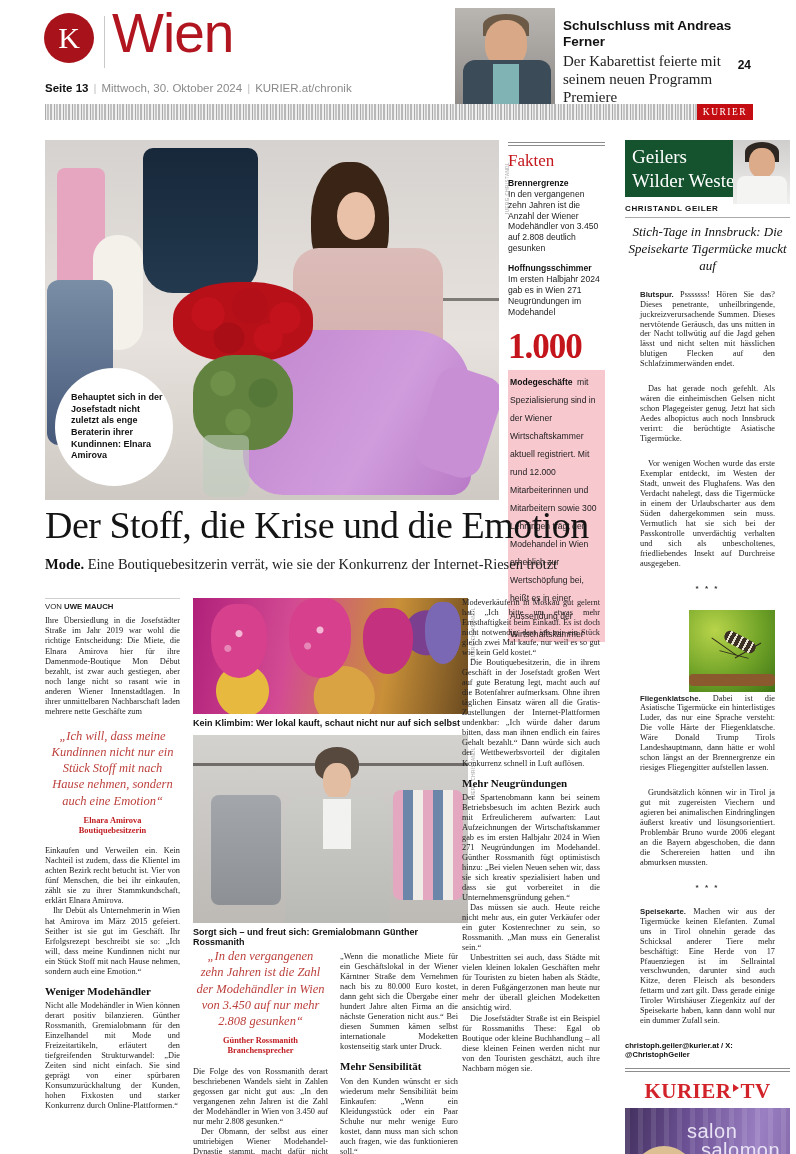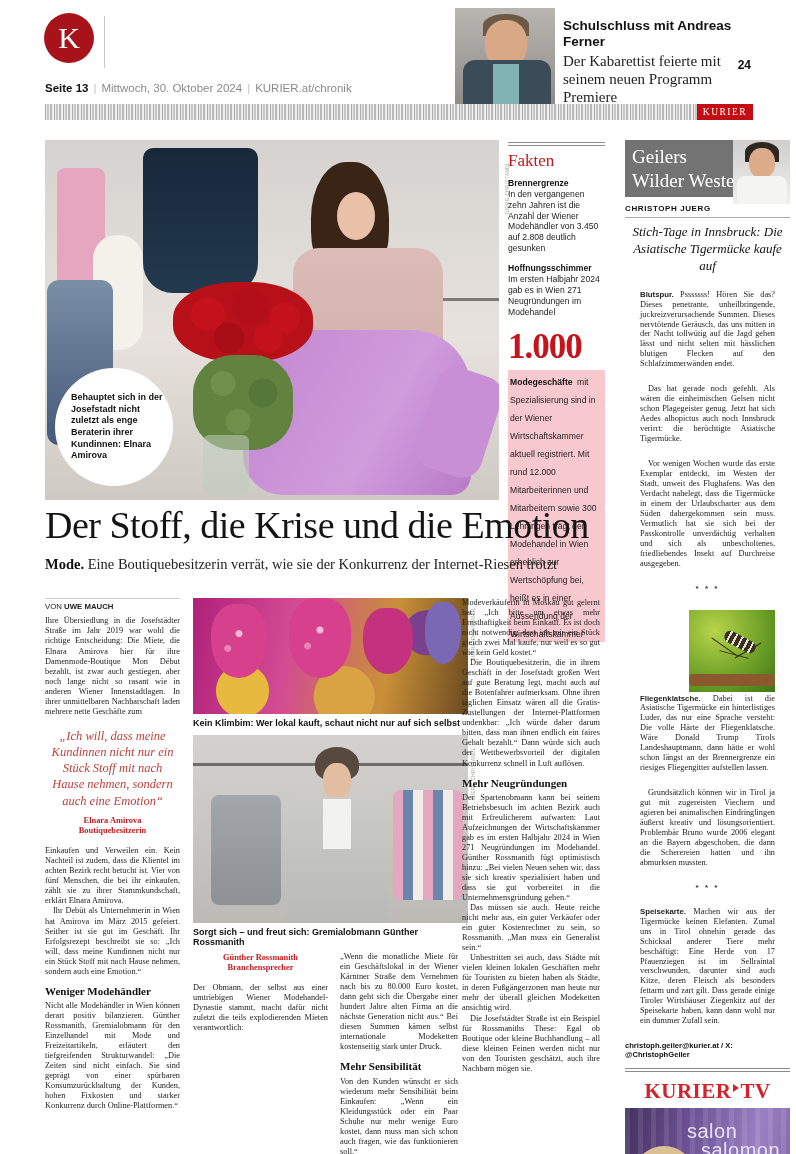--- a/index.html
+++ b/index.html
@@ -57,21 +57,21 @@
   
   #fakten{left:508px;top:142px;width:97px;border-top:4px double #8d8d8d;padding-top:5px;}
   #fakten h3{margin:0 0 7px 0;font-family:"Liberation Serif",serif;font-weight:normal;font-size:17px;color:#c3151b;}
   .fk-title{font-weight:bold;font-size:8.6px;line-height:1.25;color:#111;}
   .fk-text{font-size:8.6px;line-height:1.27;color:#222;margin-bottom:9px;}
   #fk-number{font-family:"Liberation Serif",serif;font-weight:bold;font-size:35px;color:#c3151b;letter-spacing:-1px;margin:2px 0 3px 0;}
   #fk-highlight{background:#f8c8cf;padding:1px 2px;}
 
   
   #right-col{left:625px;top:140px;width:165px;}
-  #geiler-box{position:relative;background:#737373;height:57px;}
+  #geiler-box{position:relative;background:#14532d;height:57px;}
   #geiler-box .gb-text{position:absolute;left:7px;top:5px;color:#fff;font-family:"Liberation Serif",serif;font-size:19px;line-height:1.25;}
   #geiler-photo{position:absolute;left:108px;top:0;width:57px;height:64px;background:linear-gradient(#cfcecc,#efefed);overflow:hidden;}
   .g-hair{position:absolute;left:12px;top:2px;width:34px;height:20px;border-radius:50% 50% 0 0;background:#2e2620;}
   .g-face{position:absolute;left:16px;top:8px;width:26px;height:30px;border-radius:45%;background:#dcab89;}
   .g-shirt{position:absolute;left:4px;top:36px;width:50px;height:28px;border-radius:8px 8px 0 0;background:#f4f4f2;}
   #geiler-author{font-weight:bold;font-size:8px;letter-spacing:.6px;color:#111;margin-top:7px;}
   #geiler-hr{border:none;border-top:1px solid #aaa;margin:4px 0 6px 0;}
   #geiler-headline{font-family:"Liberation Serif",serif;font-style:italic;font-size:13px;line-height:1.3;text-align:center;color:#111;margin:2px 0 8px 0;}
   .gbody{font-family:"Liberation Serif",serif;font-size:8.3px;line-height:1.2;text-align:justify;color:#222;margin:15px;}
   .gbody + .gbody{text-indent:8px;}
@@ -144,20 +144,21 @@
 </style>
 </head>
 <body>
 
 <div id="page">
 
   <div class="abs" id="logo-circle">
       <span>K</span>
     </div>
   <div class="abs" id="logo-divider"></div>
+  <div class="abs" id="section-title">Wien</div>
   <div class="abs" id="meta-line">
     <span class="page">Seite 13</span><span class="sep">|</span><span>Mittwoch, 30. Oktober 2024</span><span class="sep">|</span><span>KURIER.at/chronik</span>
   </div>
 
   <div class="abs" id="teaser-photo">
     <div class="t-hair"></div>
     <div class="t-head"></div>
     <div class="t-jacket"></div>
     <div class="t-shirt"></div>
   </div>
@@ -211,23 +212,23 @@
       <div class="gb-text">
         <div>Geilers</div>
         <div>Wilder Westen</div>
       </div>
       <div id="geiler-photo">
         <div class="g-hair"></div>
         <div class="g-face"></div>
         <div class="g-shirt"></div>
       </div>
     </div>
-    <div id="geiler-author">CHRISTOPH JUERG</div>
+    <div id="geiler-author">CHRISTANDL GEILER</div>
     <hr id="geiler-hr">
-    <div id="geiler-headline">Stich-Tage in Innsbruck: Die Asiatische Tigermücke kaufe auf</div>
+    <div id="geiler-headline">Stich-Tage in Innsbruck: Die Speisekarte Tigermücke muckt auf</div>
 
     <p class="gbody"><span class="glead">Blutspur.</span> <span>Psssssss! Hören Sie das? Dieses penetrante, unheilbringende, juckreizverursachende Summen. Dieses nervtötende Geräusch, das uns mitten in der Nacht tollwütig auf die Jagd gehen lässt und nicht selten mit hässlichen blutigen Flecken auf den Schlafzimmerwänden endet.</span></p>
     <p class="gbody">Das hat gerade noch gefehlt. Als wären die einheimischen Gelsen nicht schon Plagegeister genug. Jetzt hat sich Aedes albopictus auch noch Innsbruck verirrt: die berüchtigte Asiatische Tigermücke.</p>
     <p class="gbody">Vor wenigen Wochen wurde das erste Exemplar entdeckt, im Westen der Stadt, unweit des Flughafens. Was den Verdacht nahelegt, dass die Tigermücke in einem der Urlaubscharter aus dem Süden dahergekommen sein muss. Vermutlich hat sie sich bei der Passkontrolle unverdächtig verhalten und sich als unbescholtenes, friedliebendes Insekt auf Durchreise ausgegeben.</p>
     <div class="gsep">* * *</div>
     <p class="gbody">
       <span id="mosquito">
         <span class="mq-branch"></span>
         <span class="mq-leg" style="left:20px;top:36px;transform:rotate(35deg);"></span>
         <span class="mq-leg" style="left:44px;top:40px;transform:rotate(-30deg);"></span>
@@ -308,23 +309,25 @@
     <div class="rp-hair"></div>
     <div class="rp-face"></div>
     <div class="rp-suit"></div>
     <div class="rp-shirt"></div>
   </div>
   <div class="abs" id="ross-caption">Sorgt sich – und freut sich: Gremialobmann Günther Rossmanith</div>
   <div class="abs vcredit" id="ross-credit">JUERG CHRISTANDL</div>
 
   <div class="abs colbody" id="col2">
     <div class="pullquote" style="margin-top:2px;">
+      <div class="pq-text">„In den vergangenen zehn Jahren ist die Zahl der Modehändler in Wien von 3.450 auf nur mehr 2.808 gesunken“</div>
       <div class="pq-name">Günther Rossmanith</div>
       <div class="pq-role">Branchensprecher</div>
     </div>
+    <p>Die Folge des von Rossmanith derart beschriebenen Wandels sieht in Zahlen gegossen gar nicht gut aus: „In den vergangenen zehn Jahren ist die Zahl der Modehändler in Wien von 3.450 auf nur mehr 2.808 gesunken.“</p>
     <p>Der Obmann, der selbst aus einer umtriebigen Wiener Modehandel-Dynastie stammt, macht dafür nicht zuletzt die teils explodierenden Mieten verantwortlich:</p>
   </div>
 
   <div class="abs colbody" id="col3">
     <p>„Wenn die monatliche Miete für ein Geschäftslokal in der Wiener Kärntner Straße dem Vernehmen nach bis zu 80.000 Euro kostet, dann geht sich die Übergabe einer hundert Jahre alten Firma an die nächste Generation nicht aus.“ Bei diesen Summen kämen selbst internationale Modeketten kostenseitig stark unter Druck.</p>
     <div class="colsub">Mehr Sensibilität</div>
     <p>Von den Kunden wünscht er sich wiederum mehr Sensibilität beim Einkaufen: „Wenn ein Kleidungsstück oder ein Paar Schuhe nur mehr wenige Euro kostet, dann muss man sich schon auch fragen, wie das funktionieren soll.“</p>
 
   </div>
 

